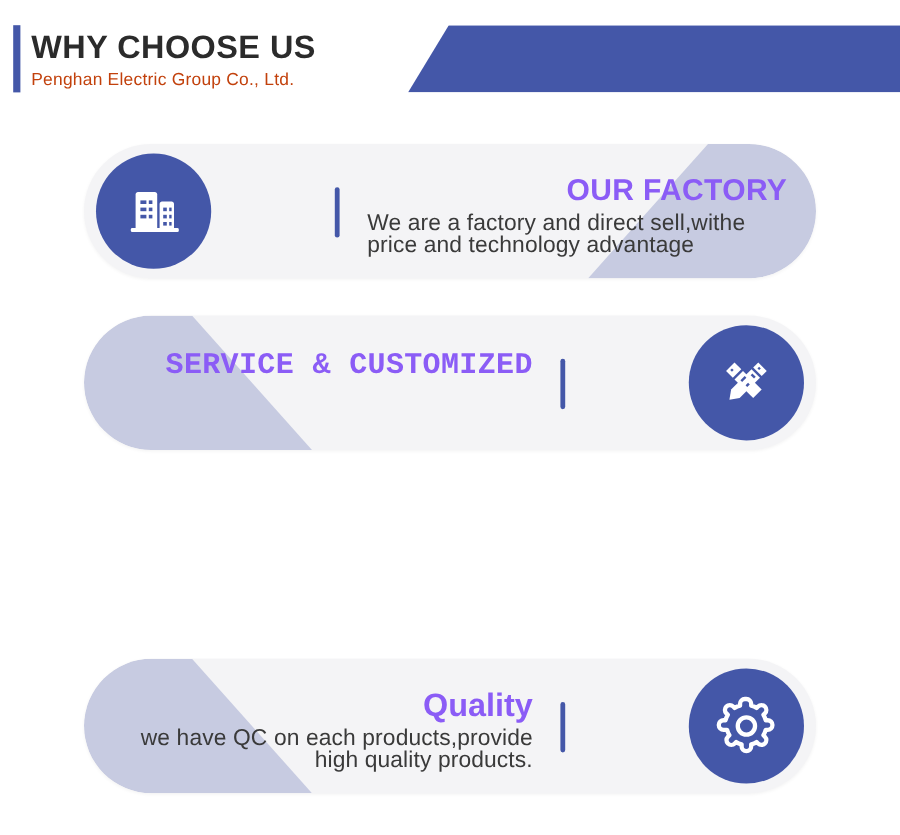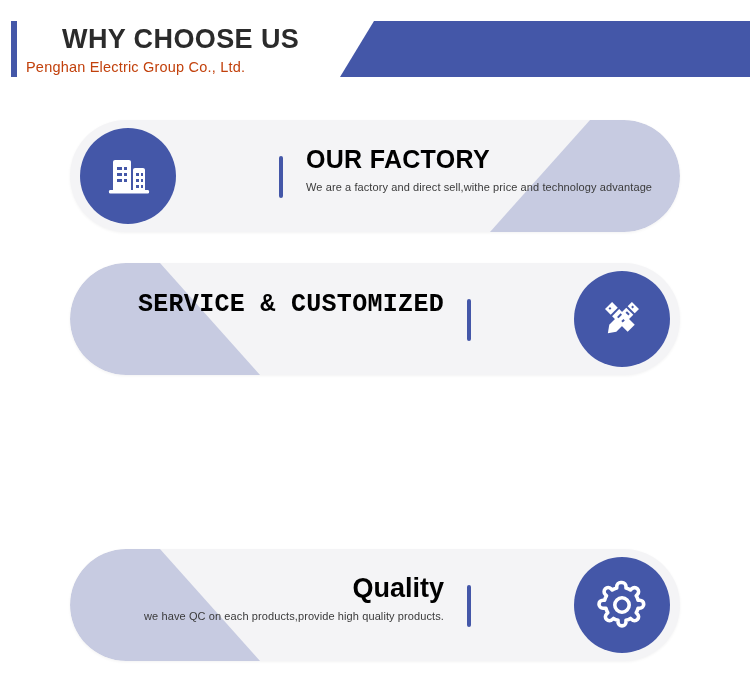--- a/index.html
+++ b/index.html
@@ -42,21 +42,20 @@
     top: 22px;
   }
 
   .header-title {
     font-size: 27px;
     font-weight: bold;
     letter-spacing: 0.4px;
     color: #2b2b2b;
     line-height: 34px;
     white-space: nowrap;
-    margin-left: 36px;
   }
 
   .header-subtitle {
     font-size: 14.5px;
     font-weight: normal;
     color: #c2410c;
     line-height: 20px;
     letter-spacing: 0.2px;
     white-space: nowrap;
     margin-top: 1px;
@@ -153,33 +152,34 @@
     text-align: left;
   }
   .card.right-icon .card-text {
     right: 236px;
     text-align: right;
   }
 
   .card-title {
     font-size: 25px;
     font-weight: bold;
-    color: #000000;
+    color: #8b5cf6;
     letter-spacing: 0.3px;
     line-height: 31px;
     white-space: nowrap;
+    text-align: right;
   }
   .card-title.plain {
     font-weight: bold;
     font-size: 27px;
     letter-spacing: 0px;
   }
 
   .card-desc {
-    font-size: 11px;
+    font-size: 19px;
     color: #3a3a3a;
     line-height: 18px;
     margin-top: 3px;
     letter-spacing: 0.1px;
   }
 
   
   .card-1 .card-text { width: 350px; }
   .card-2 .card-text { width: 352px; top: 26px; }
   .card-3 .card-text { width: 350px; }

